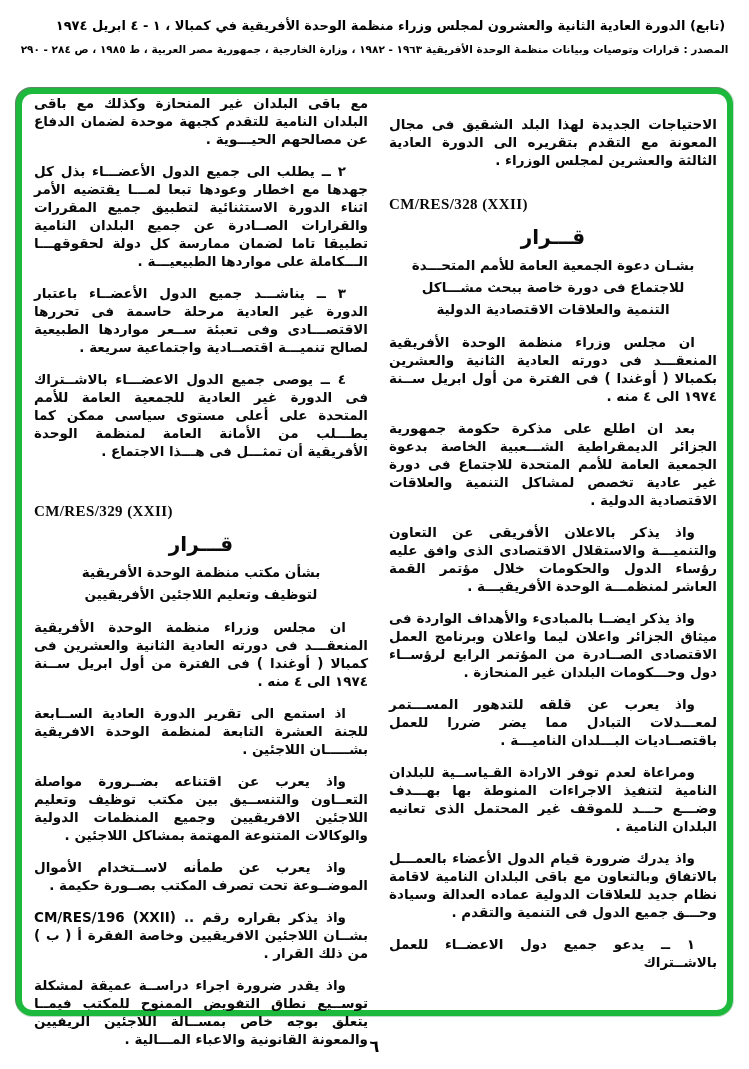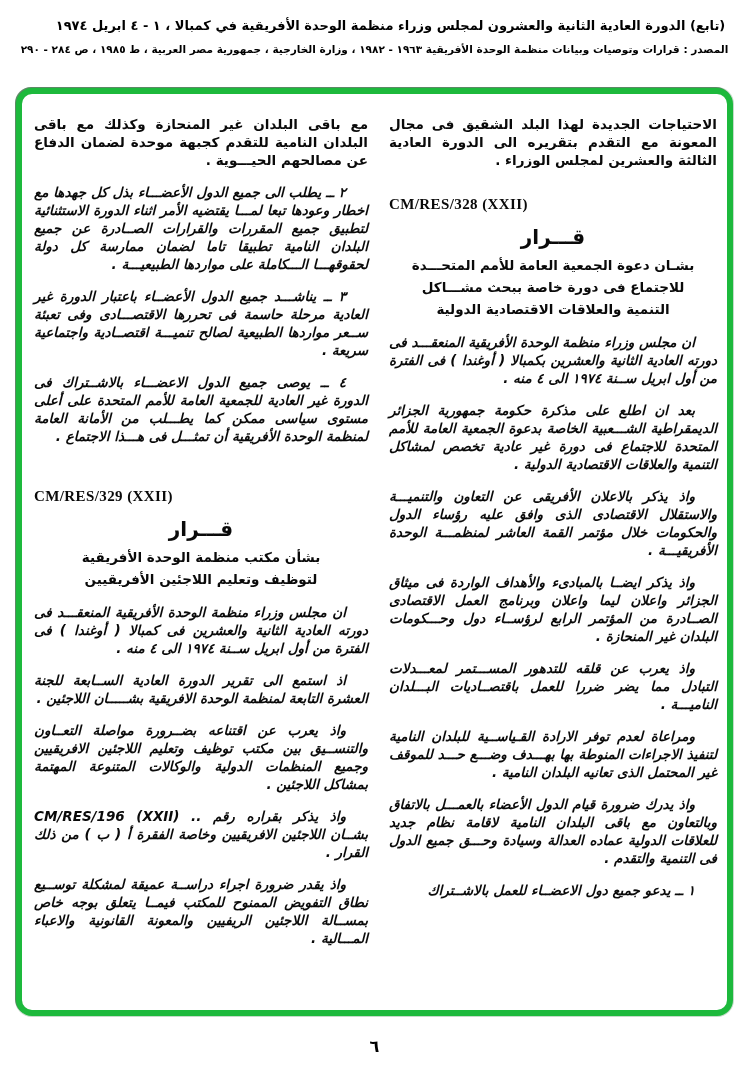--- a/index.html
+++ b/index.html
@@ -19,23 +19,23 @@
     box-sizing:border-box;border:6px solid #1db93c;border-radius:16px;
     box-shadow:-1px -1px 0 rgba(10,70,20,.55), 0 0 0 1px rgba(20,110,40,.25);
     background:#fff;
   }
   
   .col{
     position:absolute;top:0;direction:rtl;text-align:justify;
     font-size:13.5px;line-height:18px;font-weight:bold;color:#0a0a0a;
   }
   .col-first{right:10px;width:328px;padding-top:21px;}   
-  .col-second{left:12px;width:334px;padding-top:21px;}   
+  .col-second{left:12px;width:334px;}   
   p.para{margin:0 0 14px 0;}
-  p.indent{text-indent:22px;font-style:italic;}
+  p.indent{text-indent:22px;}
   .res-label{
     direction:ltr;text-align:left;font-family:"Liberation Serif",serif;
     font-weight:700;font-size:15px;letter-spacing:.4px;margin:0 0 14px 0;
   }
   .qarar{
     text-align:center;font-weight:bold;font-size:20px;
     margin:0 0 7px 0;line-height:20px;
   }
   .sec-title{text-align:center;font-weight:bold;margin:0 0 13px 0;}
   .sec-title .t-line{display:block;line-height:22px;}
@@ -91,19 +91,20 @@
     <p class="qarar">قـــرار</p>
 
     <div class="sec-title">
       <span class="t-line">بشأن مكتب منظمة الوحدة الأفريقية</span>
       <span class="t-line">لتوظيف وتعليم اللاجئين الأفريقيين</span>
     </div>
 
     <p class="para indent">ان مجلس وزراء منظمة الوحدة الأفريقية المنعقـــد فى دورته العادية الثانية والعشرين فى كمبالا ( أوغندا ) فى الفترة من أول ابريل ســنة ١٩٧٤ الى ٤ منه .</p>
     <p class="para indent">اذ استمع الى تقرير الدورة العادية الســابعة للجنة العشرة التابعة لمنظمة الوحدة الافريقية بشـــــان اللاجئين .</p>
     <p class="para indent">واذ يعرب عن اقتناعه بضــرورة مواصلة التعــاون والتنســيق بين مكتب توظيف وتعليم اللاجئين الافريقيين وجميع المنظمات الدولية والوكالات المتنوعة المهتمة بمشاكل اللاجئين .</p>
+    <p class="para indent">واذ يعرب عن طمأنه لاســتخدام الأموال الموضــوعة تحت تصرف المكتب بصــورة حكيمة .</p>
     <p class="para indent">واذ يذكر بقراره رقم .. CM/RES/196 (XXII) بشــان اللاجئين الافريقيين وخاصة الفقرة أ ( ب ) من ذلك القرار .</p>
     <p class="para indent">واذ يقدر ضرورة اجراء دراســة عميقة لمشكلة توســيع نطاق التفويض الممنوح للمكتب فيمــا يتعلق بوجه خاص بمســالة اللاجئين الريفيين والمعونة القانونية والاعباء المـــالية .</p>
   </div>
 
 </div>
 
 <div class="page-num">٦</div>
 
 </body></html>

